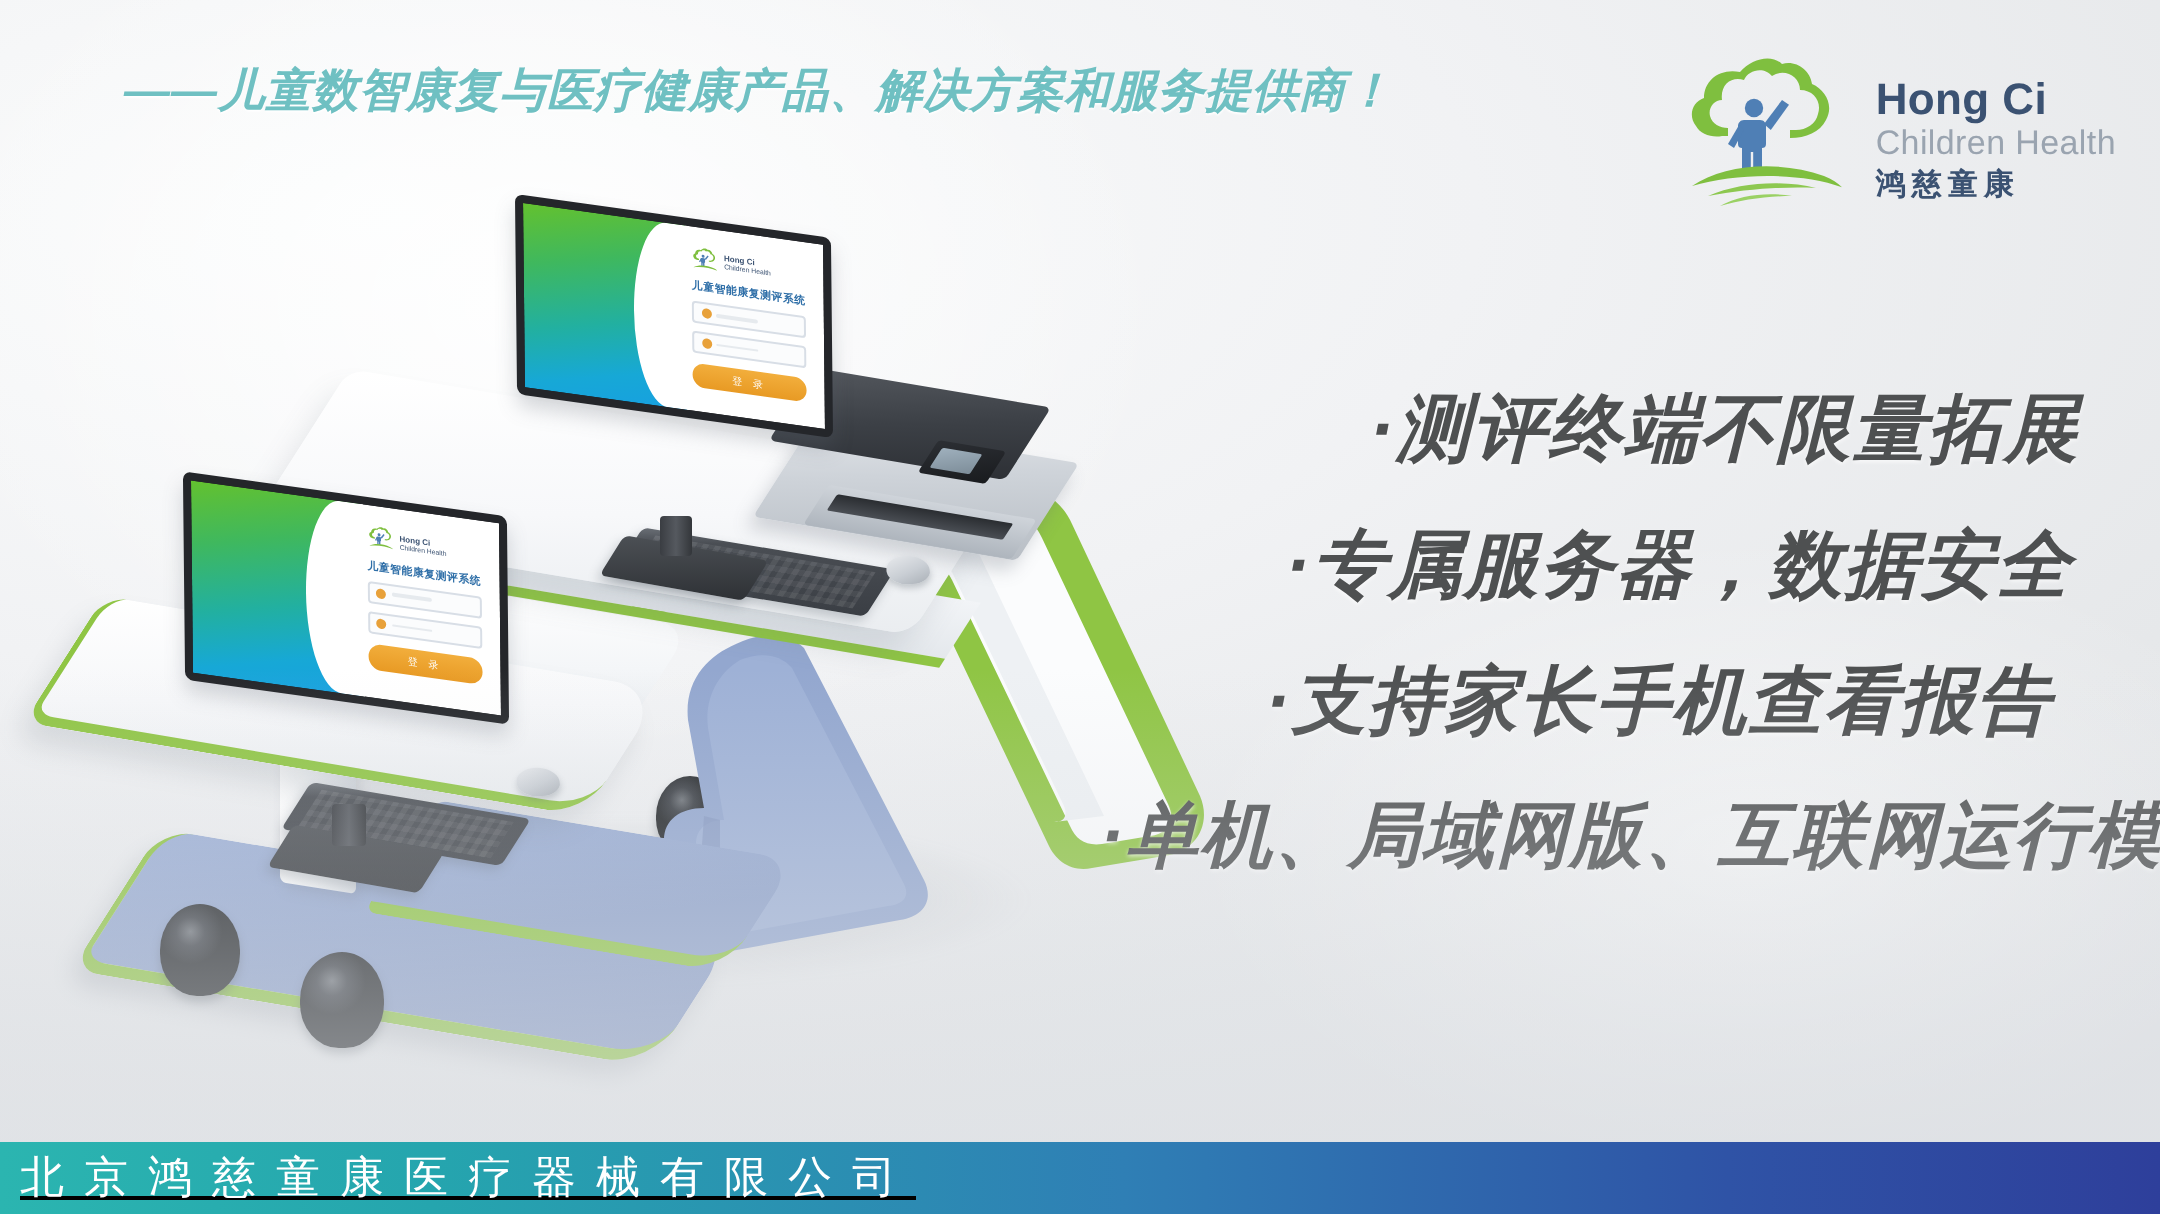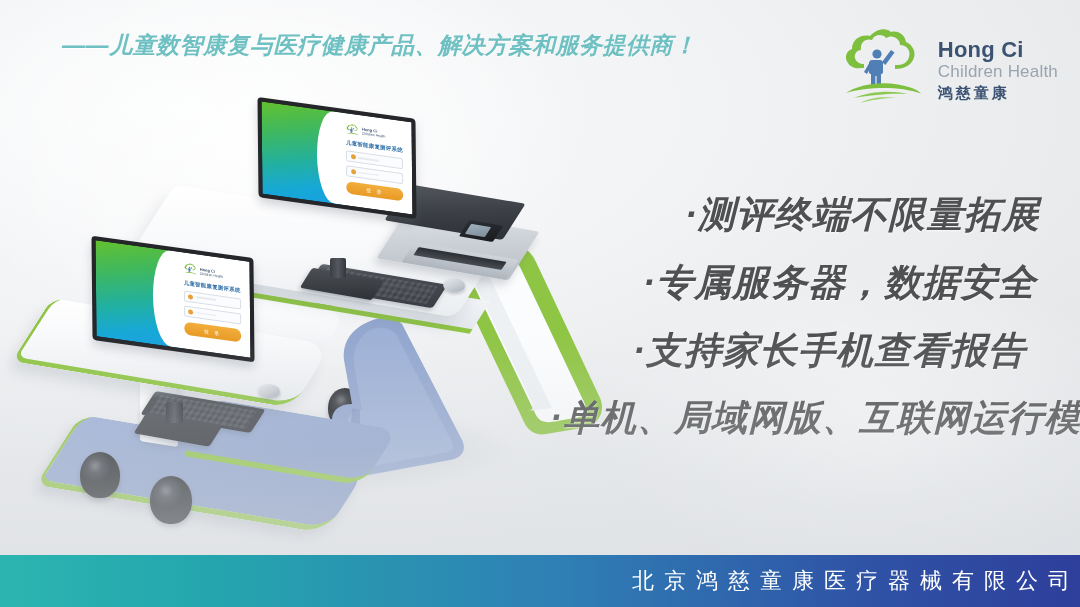--- a/index.html
+++ b/index.html
@@ -62,23 +62,23 @@
     line-height:1; margin-bottom:31px;
     text-shadow:0 1px 2px rgba(255,255,255,.7);
   }
   .bullet:nth-child(1){ margin-right:30px; }
   .bullet:nth-child(2){ margin-right:34px; }
   .bullet:nth-child(3){ margin-right:44px; }
   .bullet:nth-child(4){ margin-right:0px; font-size:36px; }
 
   
   .footer {
-    position:absolute; left:0; right:0; bottom:0; height:52px;
+    position:absolute; left:0; right:0; bottom:0; height:36px;
     background:linear-gradient(90deg,#2bb5b0 0%, #25a5ae 20%, #2f7fb5 52%, #2f53a6 80%, #2e3f9b 100%);
-    display:flex; align-items:center; justify-content:flex-end;
+    display:flex; align-items:center; justify-content:flex-start;text-decoration:underline;
   }
   .footer-text {
     color:#ffffff; font-size:22px; letter-spacing:10px;
     padding-left:10px; font-weight:400;
   }
 
   
   .product { position:absolute; left:0; top:60px; width:700px; height:470px; }
 
   

